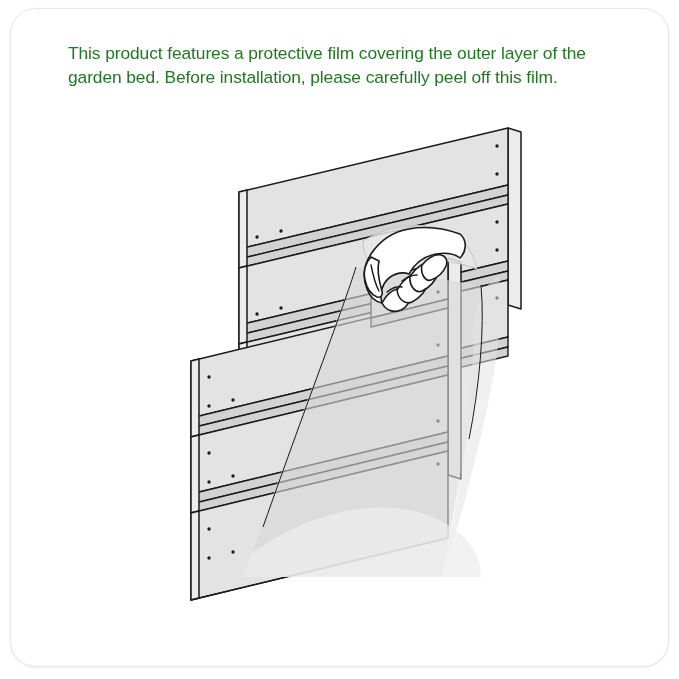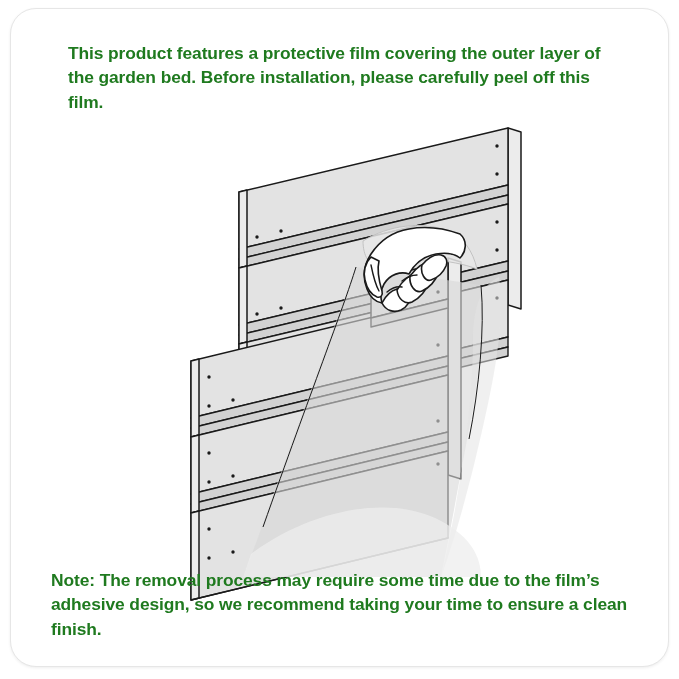--- a/index.html
+++ b/index.html
@@ -22,21 +22,21 @@
     box-sizing: border-box;
     background: #ffffff;
     border-radius: 26px;
     border: 1px solid #e6e6e6;
     box-shadow: 0 1px 3px rgba(0,0,0,0.07);
     overflow: hidden;
   }
   .note-text {
     position: absolute;
     color: #1f7a1f;
-    font-weight: bold;
+    font-weight: normal;
     font-size: 17.4px;
     line-height: 24.4px;
     letter-spacing: -0.1px;
     white-space: pre-wrap;
   }
   #top-instruction-text {
     left: 57px;
     top: 32px;
     width: 556px;
   }
@@ -232,15 +232,14 @@
 
           <path class="handline" d="M376,283 C381,279 386,277 391,278"></path>
           <path class="handline" d="M391,272 C396,268 401,266 406,266"></path>
           <path class="handline" d="M360,256 C362,266 364,275 368,282"></path>
         </g>
 
       </g>
     </svg>
   </div>
 
-  <div class="note-text" id="bottom-note-text">Note: The removal process may require some time due to the film’s adhesive design, so we recommend taking your time to ensure a clean finish.</div>
 
 </div>
 
 </body></html>

